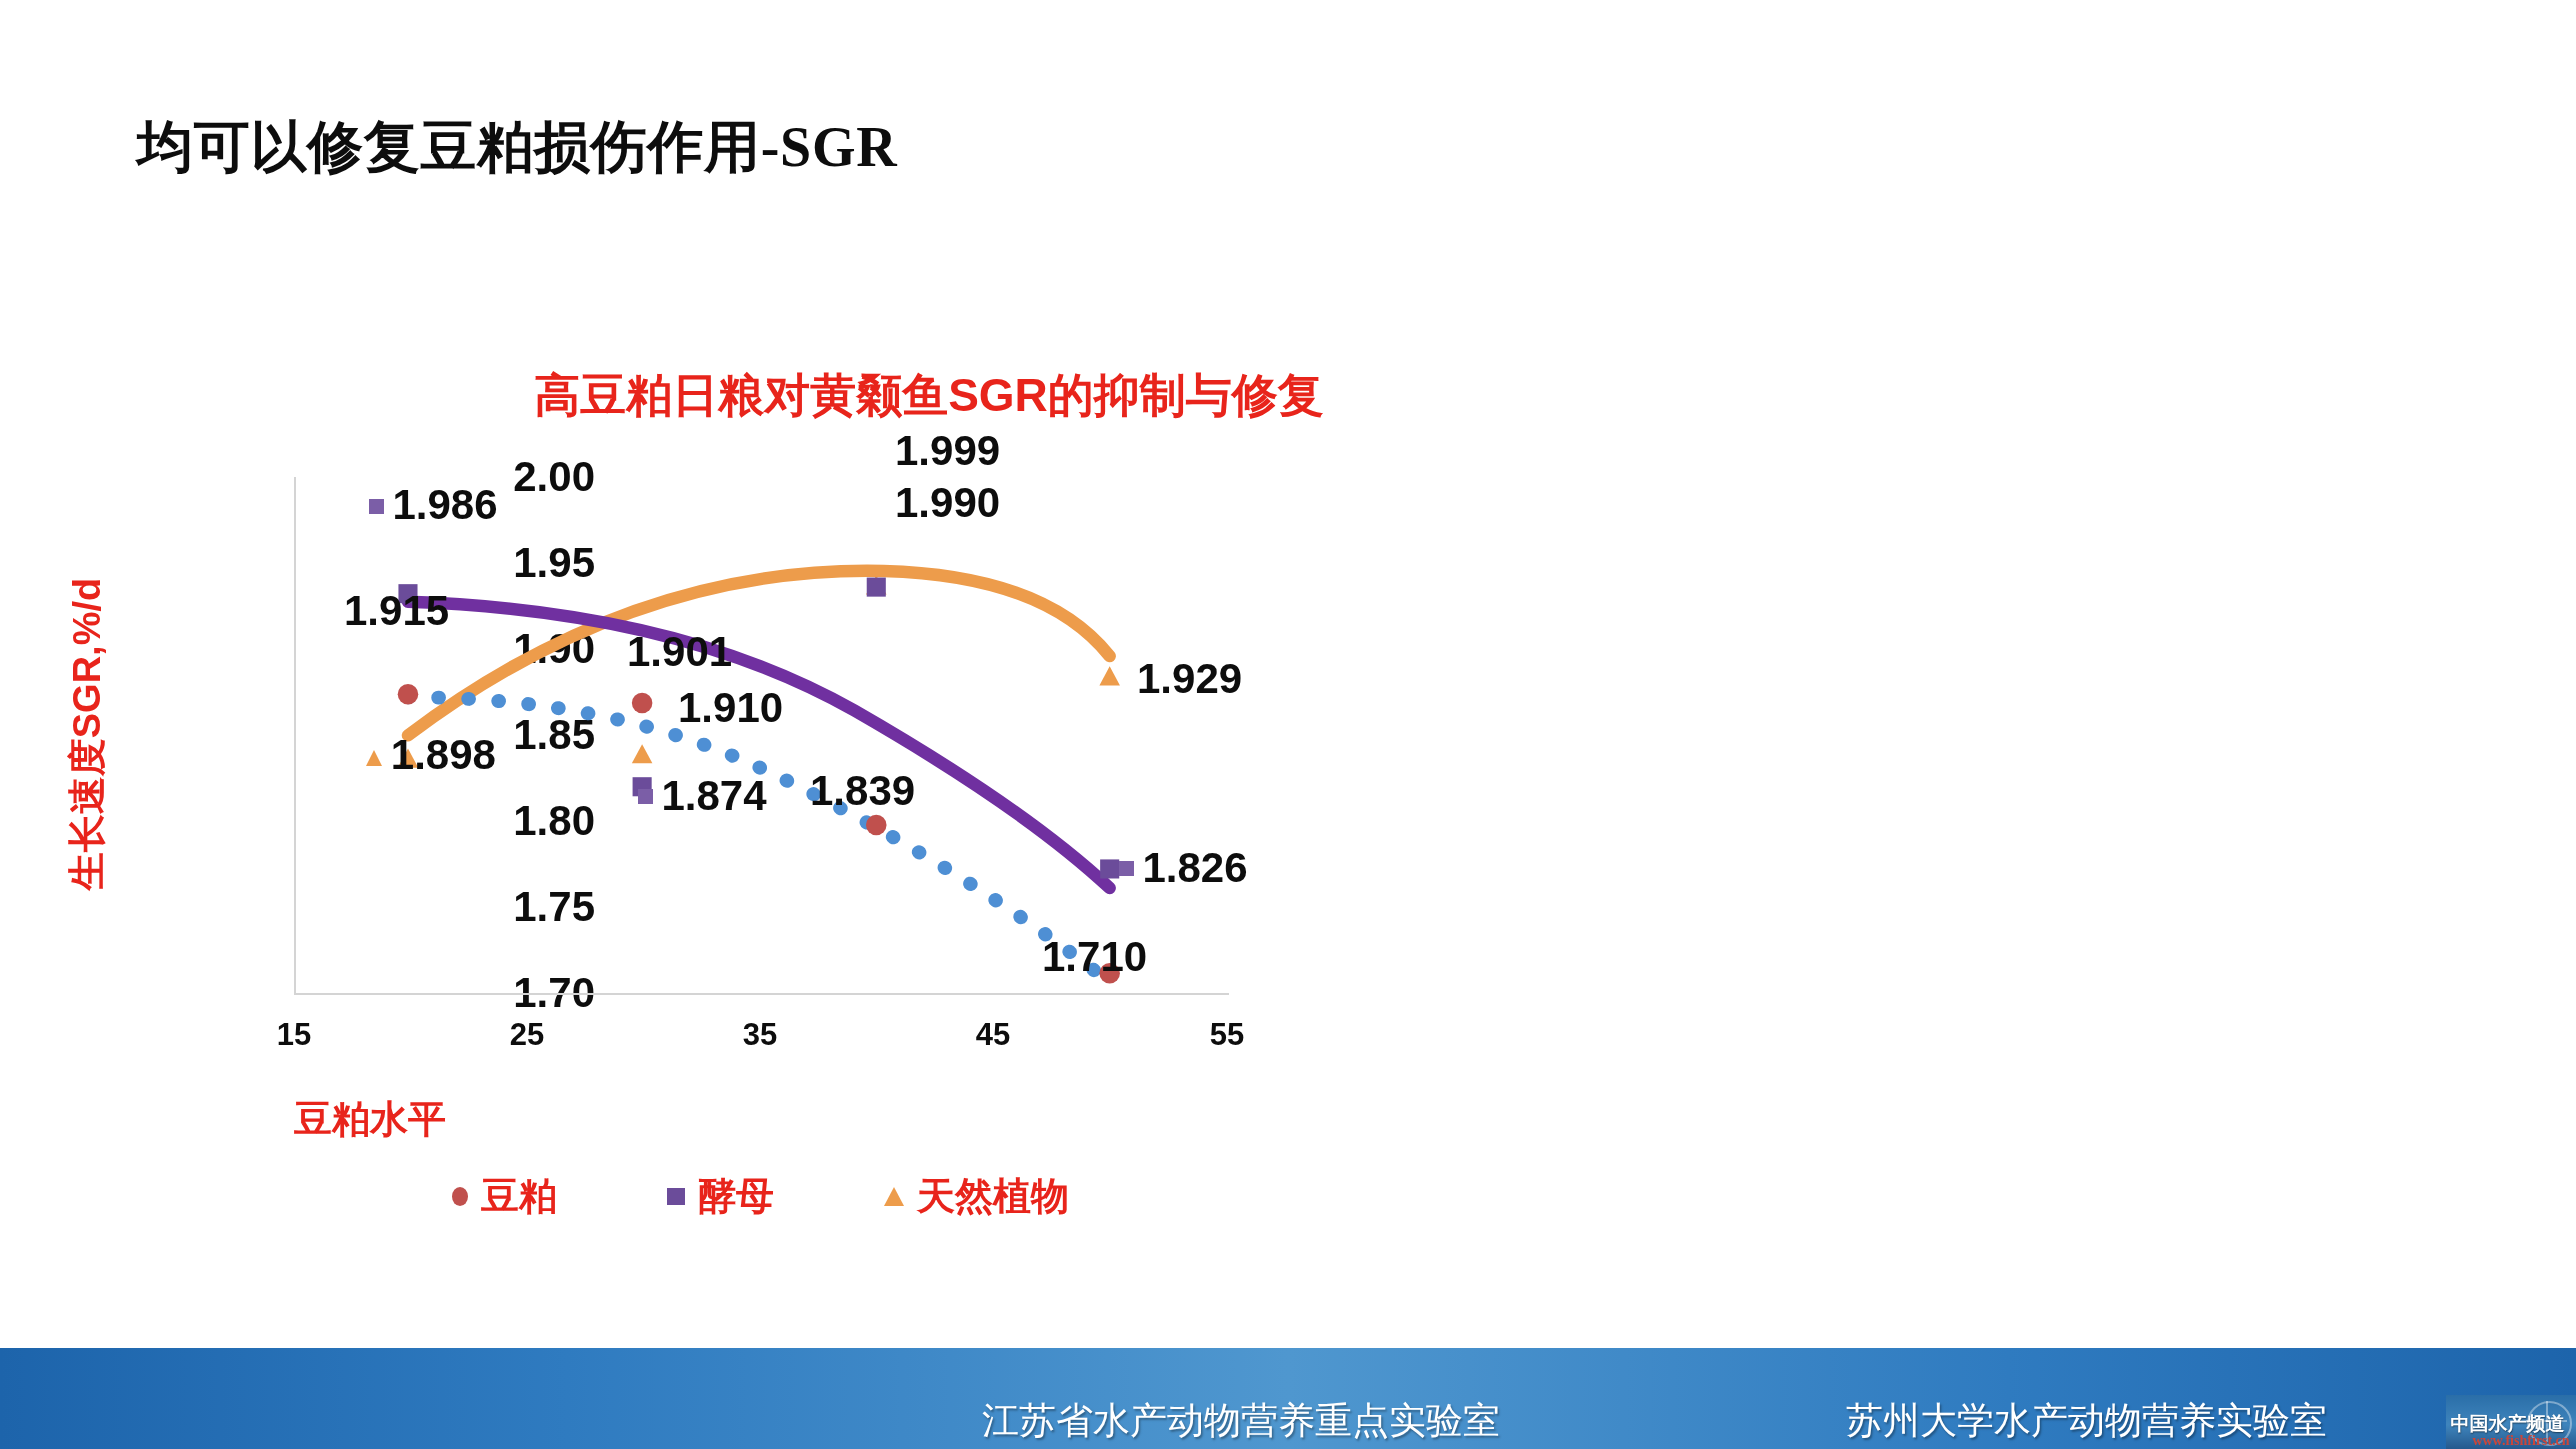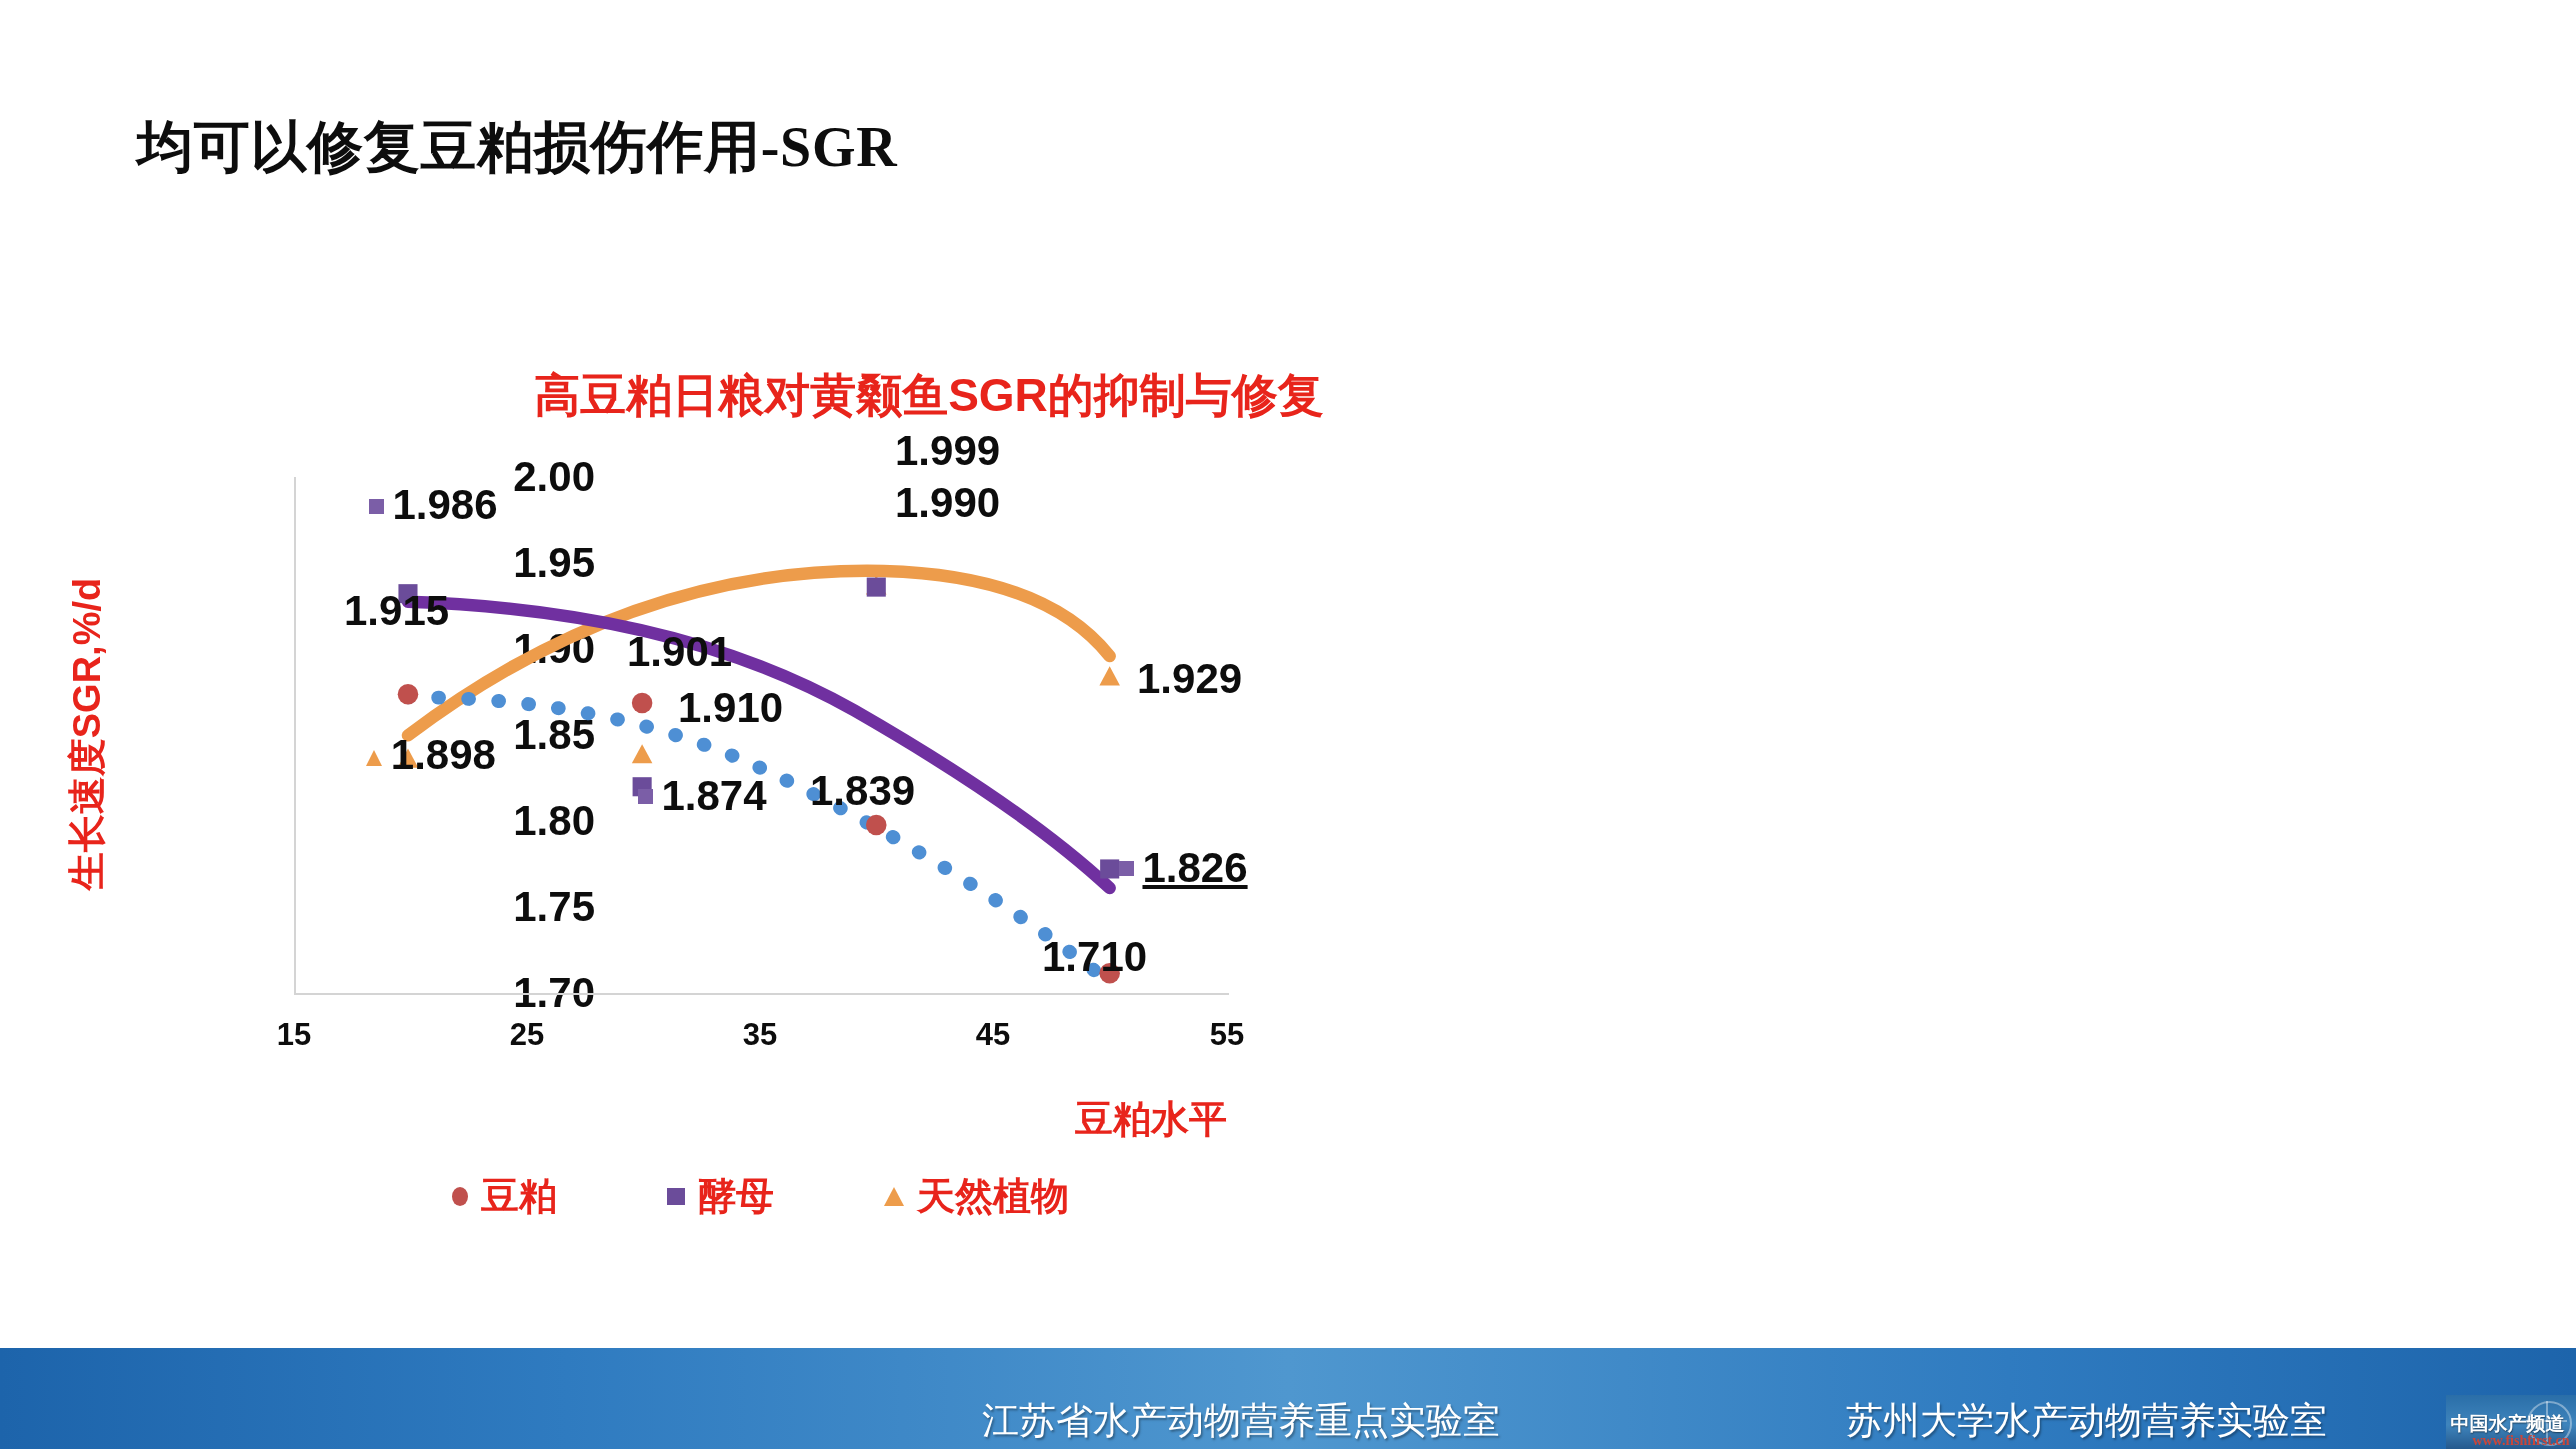--- a/index.html
+++ b/index.html
@@ -98,21 +98,21 @@
     font-weight: bold;
     font-size: 38px;
     color: #e8241b;
     white-space: nowrap;
   }
   #x-axis-title {
     position: absolute;
     left: 294px;
     top: 749px;
     width: 933px;
-    text-align: right;
+    text-align: left;
     font-family: "Liberation Sans", sans-serif;
     font-weight: bold;
     font-size: 38px;
     color: #e8241b;
     white-space: nowrap;
   }
 
   
   #legend {
     position: absolute;
@@ -314,21 +314,21 @@
     </div>
 
     <div class="dlabel" style="left:599px; top:-50px;">1.999</div>
 
     <div class="dlabel" style="left:599px; top:1.5px;">1.990</div>
 
     <div class="dlabel" style="left:514px; top:290px;">1.839</div>
 
     <div class="dlabel" style="left:841px; top:178px;">1.929</div>
 
-    <div class="dlabel" style="left:823px; top:367px;text-decoration:underline;">
+    <div class="dlabel" style="left:823px; top:367px;">
       <span class="mk-square"></span><span>1.826</span>
     </div>
 
     <div class="dlabel" style="left:746px; top:456px;">1.710</div>
   </div>
 
   <div id="x-axis-title">豆粕水平</div>
 
   <div id="legend">
     <div class="legend-item">

